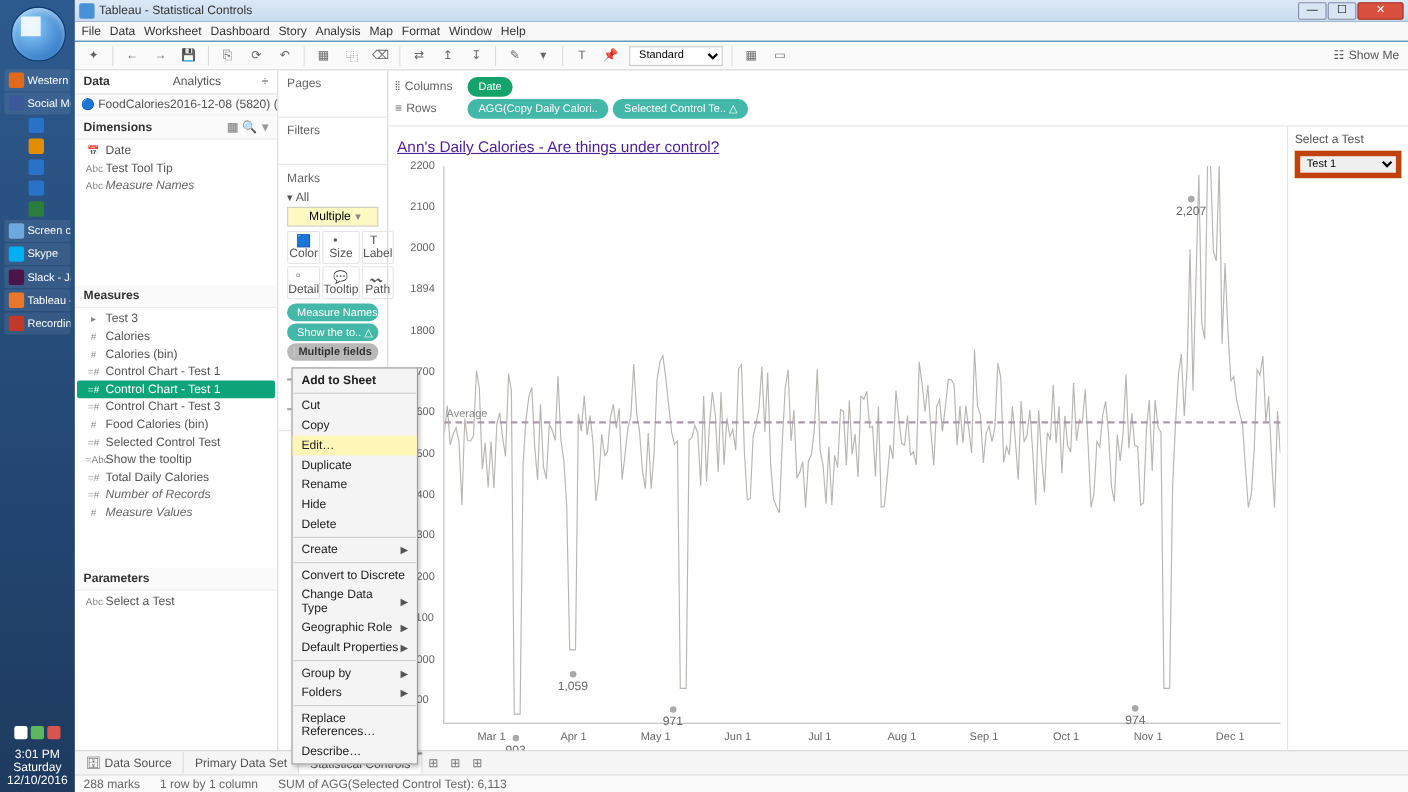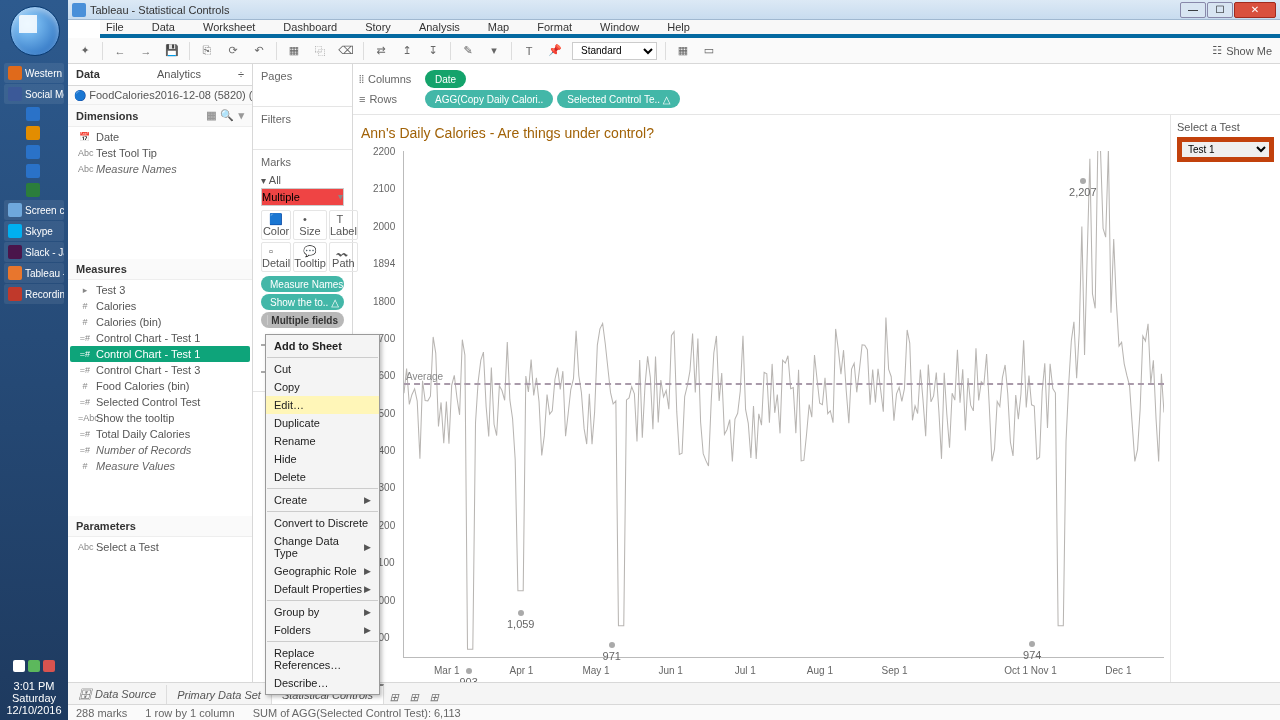--- a/index.html
+++ b/index.html
@@ -19,21 +19,21 @@
 
 
 .main { flex:1; display:flex; flex-direction:column; background:#fff; }
 .titlebar { height:20px; background:linear-gradient(#dce9f5,#c8dcef); display:flex; align-items:center; padding:0 4px; border-bottom:1px solid #a0b8d0; }
 .titlebar .ico { width:14px; height:14px; background:#4a90d9; border-radius:2px; margin-right:4px; }
 .titlebar .title { font-size:11px; color:#333; }
 .win-btns { margin-left:auto; display:flex; }
 .win-btn { width:26px; height:16px; margin-left:1px; text-align:center; line-height:14px; font-size:10px; border:1px solid #88a; border-radius:2px; background:#d8e5f2; }
 .win-btn.close { background:#d9503e; color:#fff; border-color:#a02a1e; width:42px; }
 
-.menubar { height:18px; background:#f8f8f8; border-bottom:4px solid #0369a1; display:flex; align-items:center; padding:0 6px; gap:28px; font-size:11px; color:#333;margin-left:32px; }
+.menubar { height:18px; background:#f8f8f8; border-bottom:1px solid #0369a1; display:flex; align-items:center; padding:0 6px; gap:8px; font-size:11px; color:#333; }
 .toolbar { height:26px; background:#fafafa; border-bottom:1px solid #d8d8d8; display:flex; align-items:center; padding:0 8px; gap:8px; }
 .tbtn { width:18px; height:18px; border:1px solid transparent; border-radius:2px; display:flex; align-items:center; justify-content:center; color:#666; }
 .tsep { width:1px; height:18px; background:#ddd; }
 .tselect { height:18px; border:1px solid #ccc; font-size:10px; padding:0 18px 0 4px; background:#fff; }
 .showme { margin-left:auto; display:flex; align-items:center; gap:4px; font-size:11px; color:#555; }
 
 .body { flex:1; display:flex; overflow:hidden; }
 .datapane { width:185px; border-right:1px solid #d8d8d8; display:flex; flex-direction:column; background:#fff; }
 .dp-tabs { height:22px; display:flex; border-bottom:1px solid #d8d8d8; }
 .dp-tab { flex:1; text-align:left; padding:4px 8px; font-size:11px; color:#555; }
@@ -44,21 +44,21 @@
 .dp-list { padding:2px 0; }
 .dp-item { padding:2px 6px 2px 10px; font-size:11px; color:#555; display:flex; align-items:center; gap:4px; }
 .dp-item .typ { width:14px; font-size:9px; color:#888; text-align:center; }
 .dp-item.italic .lbl { font-style:italic; color:#666; }
 .dp-item.selected { background:#0ea47a; color:#fff; border-radius:2px; margin:0 2px; padding-left:8px; }
 .dp-item.selected .typ { color:#fff; }
 
 .midpane { width:100px; border-right:1px solid #d8d8d8; display:flex; flex-direction:column; }
 .mp-card { border-bottom:1px solid #e5e5e5; padding:6px 8px; }
 .mp-title { font-size:11px; color:#666; margin-bottom:4px; }
-.marks-type { display:flex; align-items:flex-start; gap:4px; padding:2px 0; border:1px solid #ccc; font-size:10px; background:#ef4444; margin-bottom:4px; }
+.marks-type { display:flex; align-items:flex-start; gap:4px; padding:2px 19px; border:1px solid #ccc; font-size:10px; background:#fef9c3; margin-bottom:4px; }
 .marks-type::after { content:"▾"; margin-left:auto; color:#888; }
 .marks-grid { display:grid; grid-template-columns:repeat(3,1fr); gap:2px; }
 .marks-btn { height:30px; border:1px solid #e5e5e5; border-radius:2px; display:flex; flex-direction:column; align-items:center; justify-content:center; font-size:9px; color:#555; gap:2px; }
 .marks-btn .mi { width:14px; height:10px; }
 .pill { display:flex; align-items:center; height:16px; border-radius:8px; padding:0 6px; font-size:10px; color:#fff; margin:2px 0; white-space:nowrap; overflow:hidden; }
 .pill.teal { background:#43b7a8; }
 .pill.gray { background:#b8b8b8; color:#333;font-weight:bold; }
 .pill .pico { width:10px; height:10px; border-radius:2px; background:rgba(255,255,255,0.3); margin-right:3px; }
 .ax-row { display:flex; align-items:center; gap:4px; padding:1px 0; font-size:10px; color:#666; }
 .ax-row .ln { width:14px; height:2px; background:#aaa; }
@@ -66,34 +66,34 @@
 
 .canvas { flex:1; display:flex; flex-direction:column; }
 .shelves { padding:4px 6px; border-bottom:1px solid #e5e5e5; }
 .shelf-row { display:flex; align-items:center; gap:6px; margin:2px 0; }
 .shelf-label { width:60px; font-size:11px; color:#666; display:flex; align-items:center; gap:4px; }
 .shelf-pill { height:18px; border-radius:9px; padding:0 10px; display:flex; align-items:center; font-size:10px; color:#fff; }
 .shelf-pill.green { background:#14a36b; }
 .shelf-pill.teal { background:#43b7a8; }
 .vizwrap { flex:1; display:flex; }
 .viz { flex:1; padding:6px 6px 2px 6px; position:relative; }
-.viz-title { font-size:14px; color:#a16207; padding:4px 2px 8px 2px; }
+.viz-title { font-size:14px; color:#4c1d95; padding:4px 2px 8px 2px;text-decoration:underline; }
 .chartarea { position:absolute; left:50px; right:6px; top:36px; bottom:24px; border-left:1px solid #bbb; border-bottom:1px solid #bbb; }
 .ylabel { position:absolute; left:4px; top:52%; transform:rotate(-90deg) translateX(-50%); transform-origin:left top; font-size:10px; color:#666; }
 .ytick { position:absolute; font-size:10px; color:#666; right:calc(100% - 48px); transform:translateY(50%); }
 .xtick { position:absolute; font-size:10px; color:#666; bottom:4px; transform:translateX(-50%); }
 svg.chartline { position:absolute; inset:0; }
 .refline { position:absolute; left:0; right:0; border-top:2px dashed #a99aaa; }
 .reflabel { position:absolute; font-size:10px; color:#888; }
 .ann { position:absolute; font-size:10px; color:#666;margin-top:34px; }
 .ann .dot { width:6px; height:6px; border-radius:50%; background:#aaa; margin:0 auto 2px; }
 .rightcard { width:110px; padding:6px; border-left:1px solid #e5e5e5; font-size:11px; color:#555; }
 .rc-select { width:100%; border:5px solid #c2410c; font-size:10px; padding:1px 2px; margin-top:4px; }
 
-.sheet-tabs { height:22px; border-top:1px solid #d8d8d8; display:flex; align-items:flex-end; background:#f5f5f5;font-style:italic; }
+.sheet-tabs { height:22px; border-top:1px solid #d8d8d8; display:flex; align-items:center; background:#f5f5f5; }
 .sheet-tab { padding:3px 10px; font-size:11px; color:#555; border-right:1px solid #ddd; }
 .sheet-tab.active { background:#fff; border-top:2px solid #888; }
 .sheet-ico { width:20px; text-align:center; color:#777; }
 .status { height:16px; border-top:1px solid #d8d8d8; background:#fafafa; display:flex; align-items:center; padding:0 8px; gap:18px; font-size:10px; color:#666; }
 
 
 .ctxmenu { position:absolute; left:265px; top:334px; width:115px; background:#f4f4f4; border:1px solid #9a9a9a; box-shadow:2px 2px 4px rgba(0,0,0,0.25); padding:2px 0; z-index:50; }
 .ctx-item { padding:3px 8px; font-size:11px; color:#222; display:flex; align-items:center; }
 .ctx-item.bold { font-weight:600; }
 .ctx-item.hl { background:#fff6b8; }
@@ -423,21 +423,21 @@
             <div class="ytick" style="inset: 110.769px auto auto 20px; position: absolute; transform: translateY(-50%);">2000</div>
             <div class="ytick" style="inset: 73.3846px auto auto 20px; position: absolute; transform: translateY(-50%);">2100</div>
             <div class="ytick" style="inset: 36px auto auto 20px; position: absolute; transform: translateY(-50%);">2200</div>
             <div class="xtick" style="left: 93.8px; bottom: 6px;">Mar 1</div>
             <div class="xtick" style="left: 168.422px; bottom: 6px;">Apr 1</div>
             <div class="xtick" style="left: 243.044px; bottom: 6px;">May 1</div>
             <div class="xtick" style="left: 317.667px; bottom: 6px;">Jun 1</div>
             <div class="xtick" style="left: 392.289px; bottom: 6px;">Jul 1</div>
             <div class="xtick" style="left: 466.911px; bottom: 6px;">Aug 1</div>
             <div class="xtick" style="left: 541.533px; bottom: 6px;">Sep 1</div>
-            <div class="xtick" style="left: 616.156px; bottom: 6px; margin-left: 47px;">Oct 1</div>
+            <div class="xtick" style="left: 616.156px; bottom: 6px;">Oct 1</div>
             <div class="xtick" style="left: 690.778px; bottom: 6px;">Nov 1</div>
             <div class="xtick" style="left: 765.4px; bottom: 6px;">Dec 1</div>
           </div>
         <div class="rightcard">
           <div>Select a Test</div>
           <select class="rc-select"><option>Test 1</option></select>
         </div>
       </div>
     </div>
   </div>

